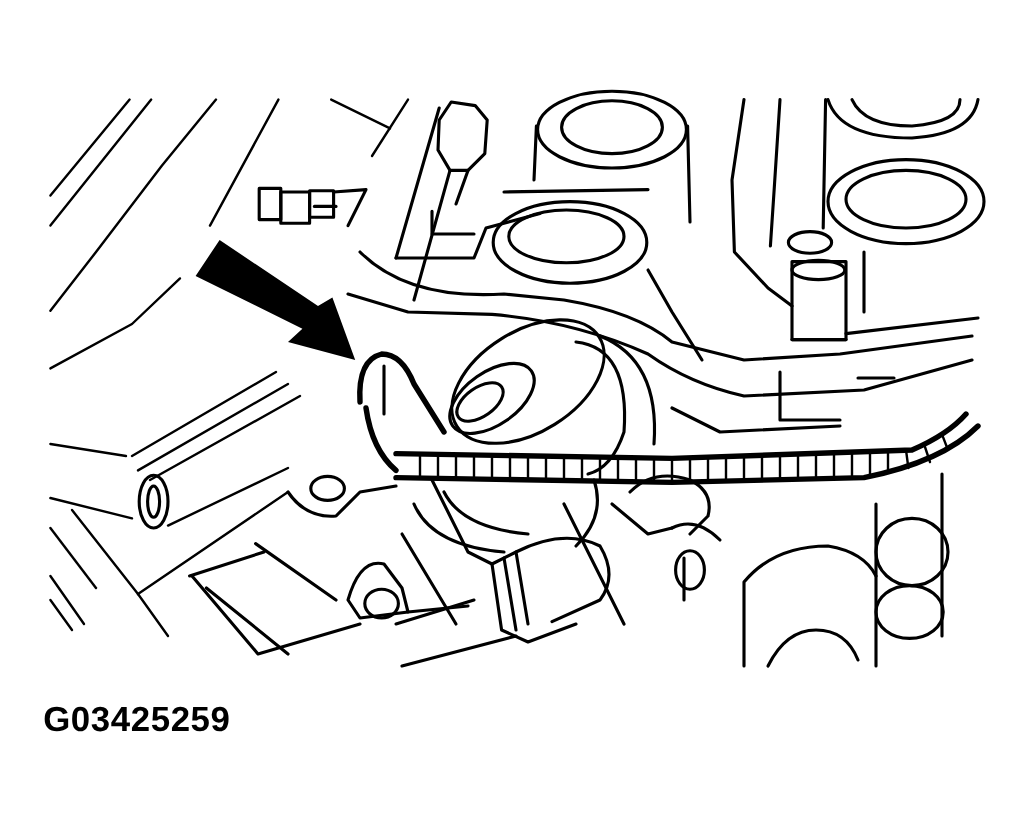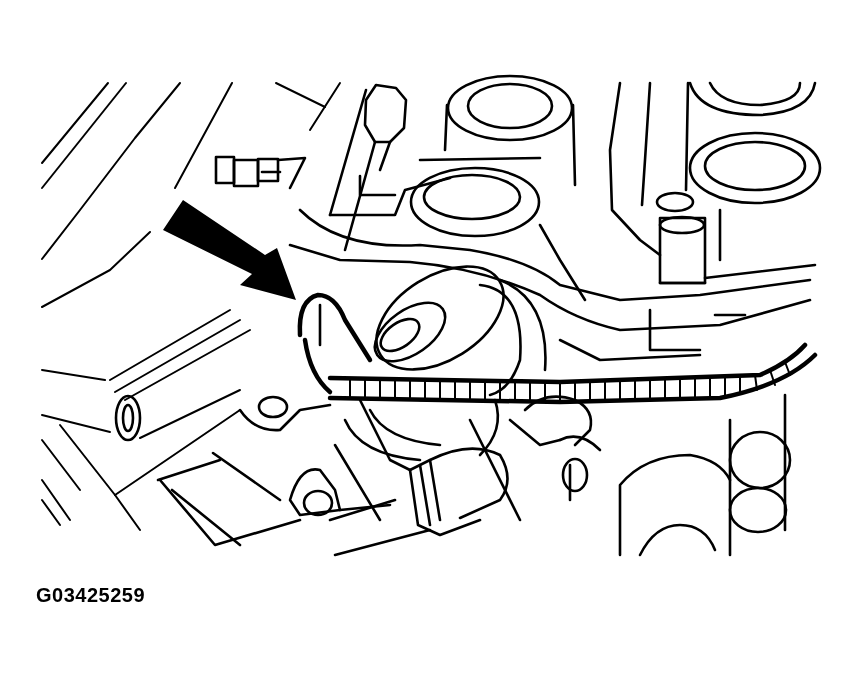--- a/index.html
+++ b/index.html
@@ -27,21 +27,21 @@
       display: block;
     }
     .ln { fill: none; stroke: #000; stroke-width: 2.6; stroke-linecap: round; stroke-linejoin: round; }
     .ln-thin { fill: none; stroke: #000; stroke-width: 2; stroke-linecap: round; stroke-linejoin: round; }
     .ln-thick { fill: none; stroke: #000; stroke-width: 4.5; stroke-linecap: round; stroke-linejoin: round; }
     .fill-blk { fill: #000; stroke: none; }
     .caption {
       position: absolute;
       left: 36px;
       top: 584px;
-      font-size: 20px;
+      font-size: 29px;
       font-weight: bold;
       color: #000;
       letter-spacing: 0.5px;
     }
   </style>
 </head>
 <body>
 
 <div class="figure">
   <svg viewBox="0 0 858 570" xmlns="http://www.w3.org/2000/svg">

